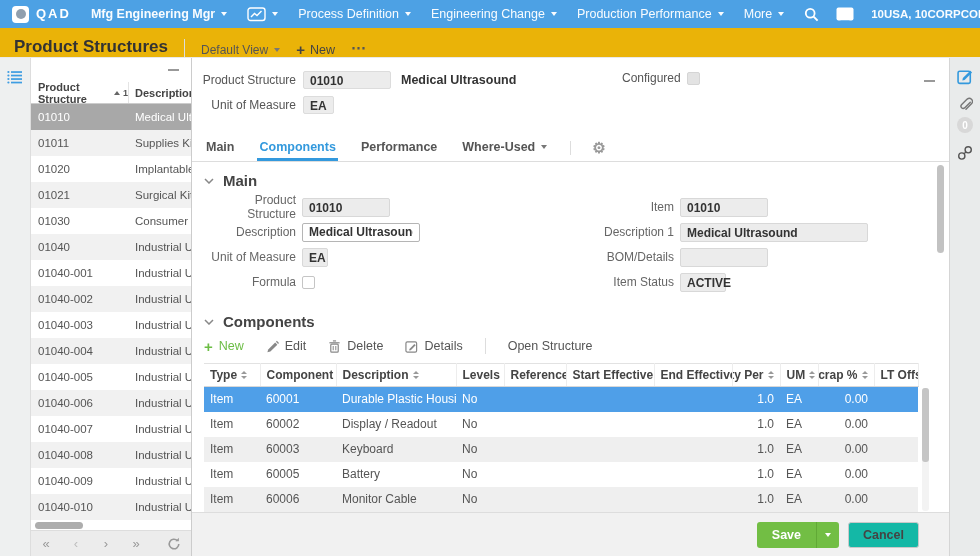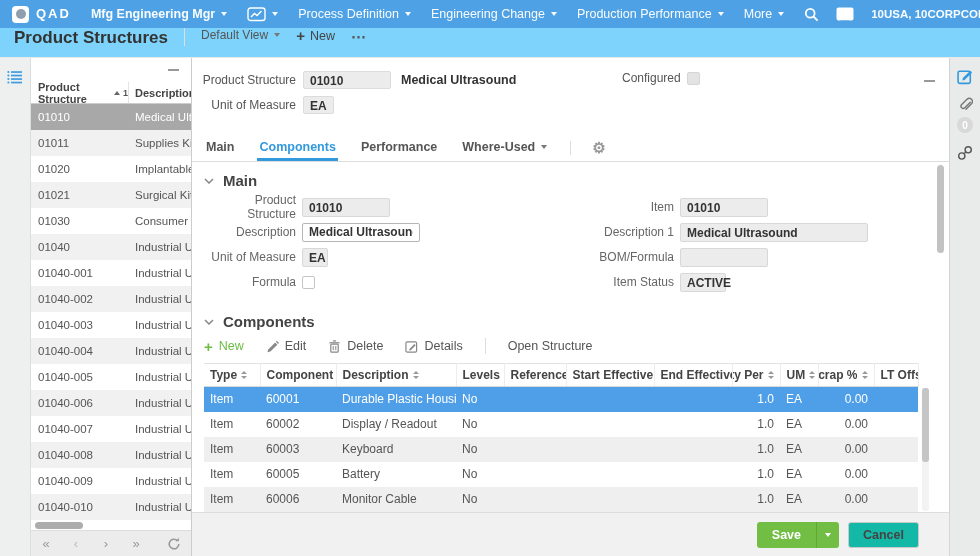--- a/index.html
+++ b/index.html
@@ -11,21 +11,21 @@
   .logomark { width:17px; height:17px; background:#fff; border-radius:4px; display:flex; align-items:center; justify-content:center; }
   .logomark::after { content:""; width:10px; height:10px; border-radius:50%; background:#909fae; }
   .brandtext { font-size:13px; font-weight:700; letter-spacing:2px; }
   .navitem { display:flex; align-items:center; gap:6px; font-size:12.5px; color:rgba(255,255,255,.97); cursor:pointer; white-space:nowrap; }
   .navitem.appmenu { font-weight:700; }
   .caret { width:0; height:0; border-left:3.5px solid transparent; border-right:3.5px solid transparent; border-top:4.5px solid currentColor; display:inline-block; }
   .tb-right { margin-left:auto; display:flex; align-items:center; gap:17px; }
   .companytext { font-size:11.5px; font-weight:600; }
 
   
-  .titlebar { height:30px; background:#7dd3fc; display:flex; align-items:flex-start; padding:0 14px; gap:16px; border-bottom:1px solid #e9e9e9; }
+  .titlebar { height:30px; background:#eab308; display:flex; align-items:flex-end; padding:0 14px; gap:16px; border-bottom:1px solid #e9e9e9; }
   .pagetitle { font-size:17px; font-weight:700; color:#333; }
   .vdiv { width:1px; height:18px; background:#ddd; }
   .viewsel { display:flex; align-items:center; gap:6px; font-size:12px; color:#555; cursor:pointer; }
   .viewsel .caret, .tab .caret { color:#777; }
   .newbtn { display:flex; align-items:center; gap:5px; font-size:12.5px; color:#444; cursor:pointer; }
   .plus { font-size:15px; font-weight:700; color:#444; line-height:1; }
   .morebtn { font-size:15px; font-weight:700; color:#555; letter-spacing:1px; cursor:pointer; }
 
   
   .app { display:flex; height:498px; }
@@ -363,21 +363,21 @@
         <div class="fcol-r">
           <div class="frow">
               <span class="flabel2">Item</span>
               <span class="fval ro w-item">01010</span>
             </div>
           <div class="frow">
               <span class="flabel2">Description 1</span>
               <span class="fval ro w-desc1">Medical Ultrasound</span>
             </div>
           <div class="frow">
-              <span class="flabel2">BOM/Formula</span>
+              <span class="flabel2">BOM/Details</span>
               <span class="fval ro w-bom"></span>
             </div>
           <div class="frow">
               <span class="flabel2">Item Status</span>
               <span class="fval ro w-status">ACTIVE</span>
             </div>
         </div>
       </div>
 
       <div class="sec-head" style="margin-top:16px">

